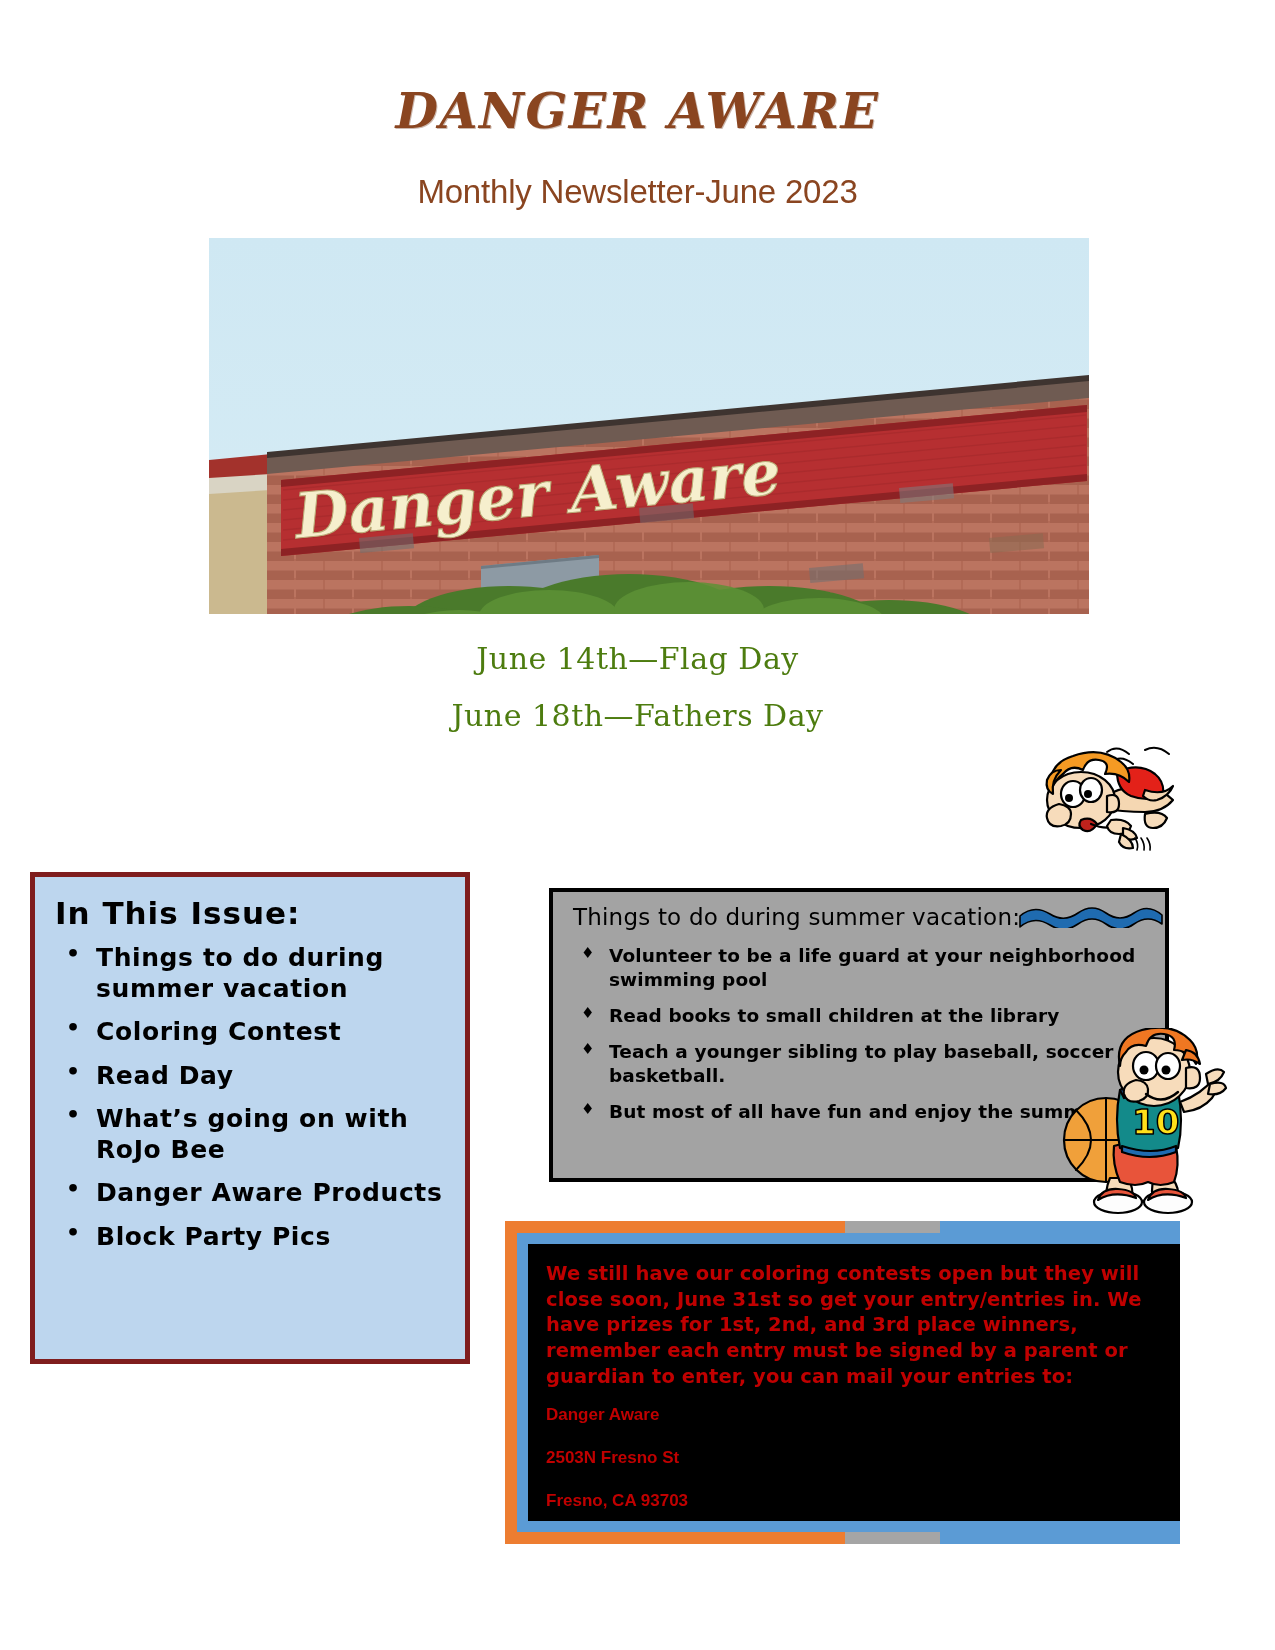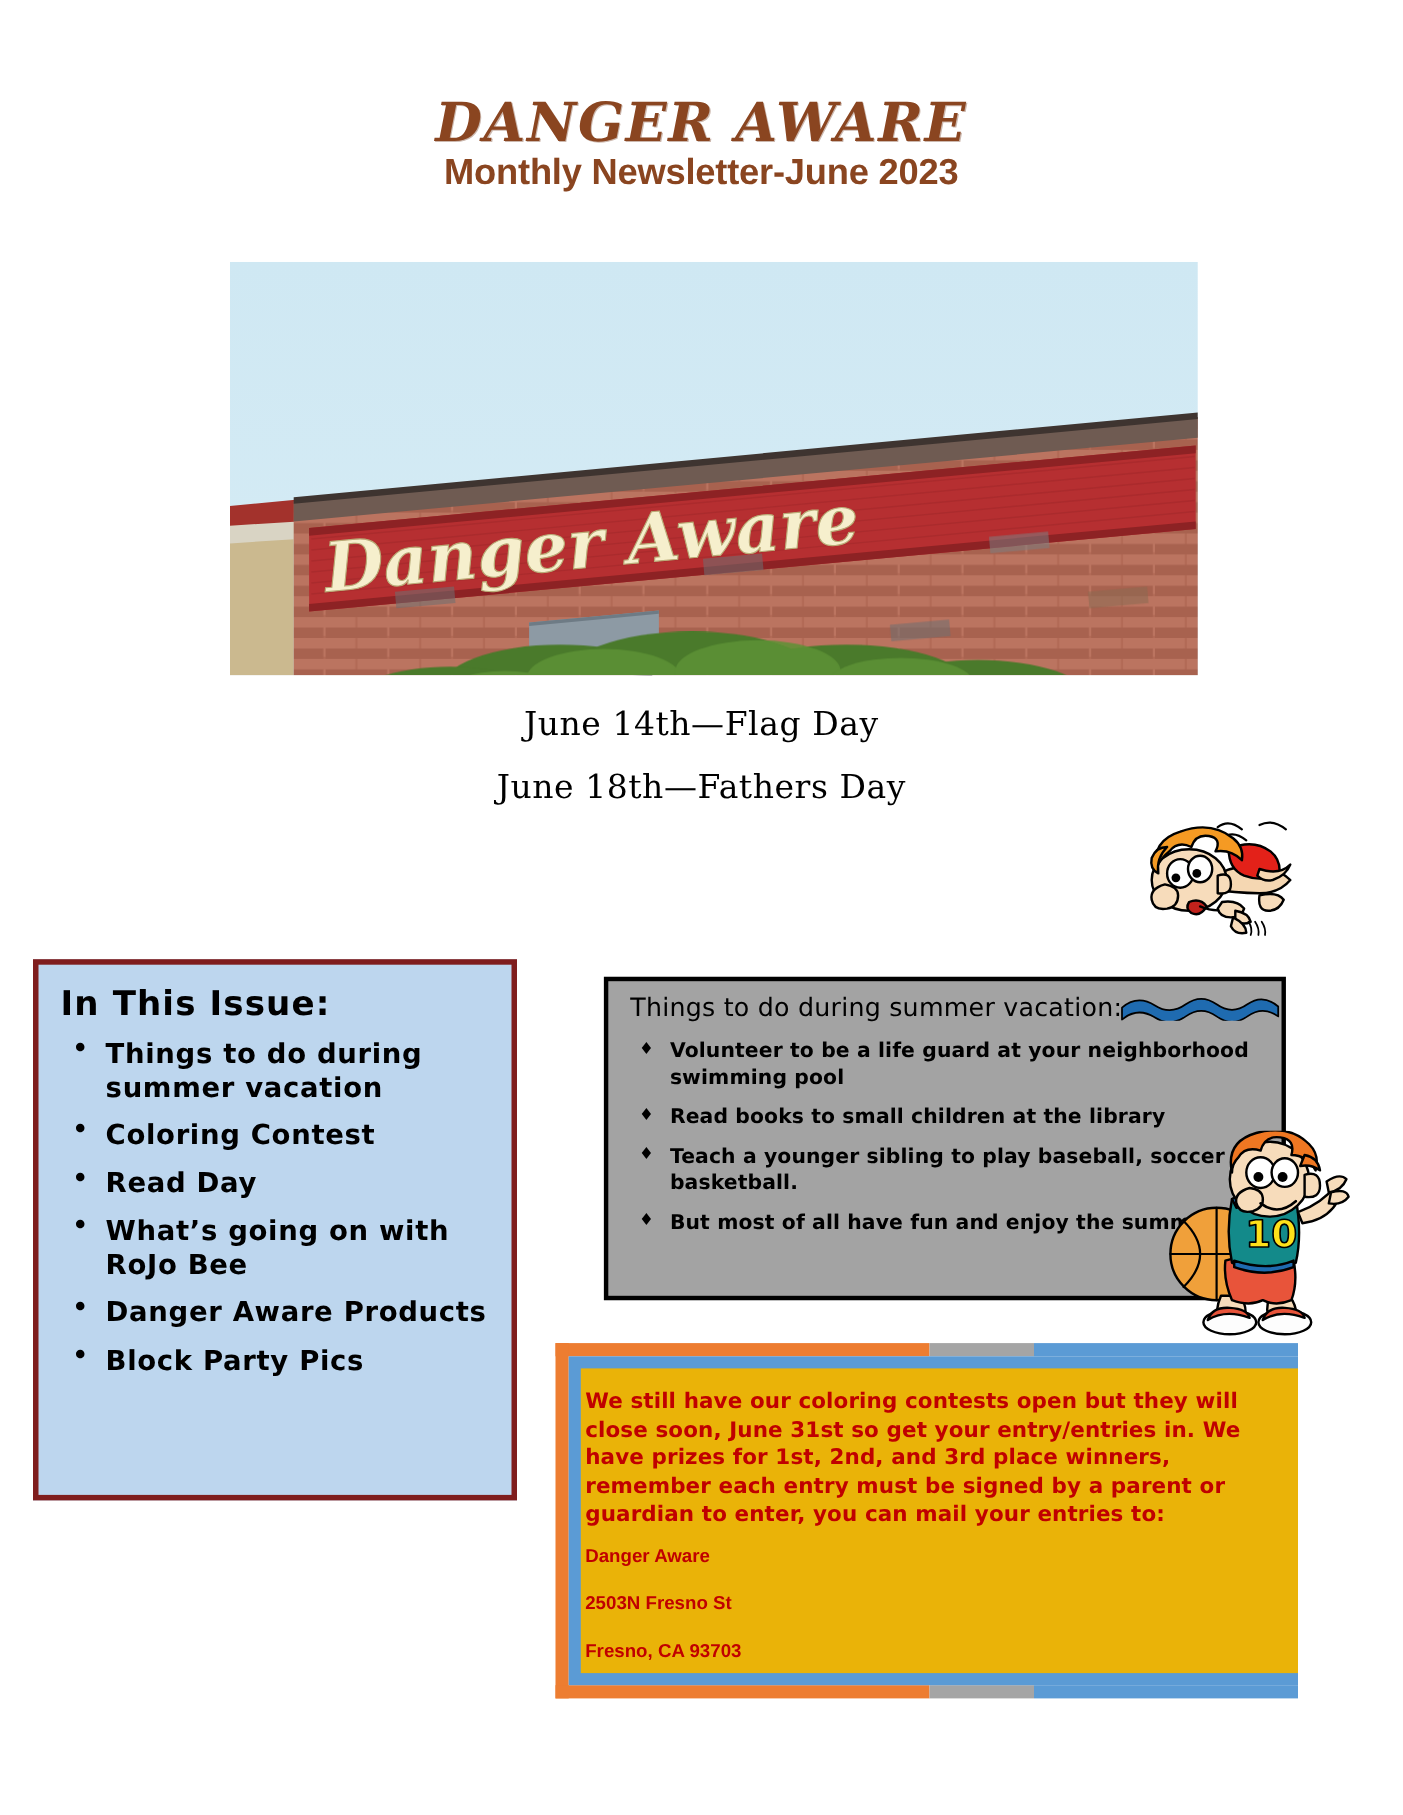--- a/index.html
+++ b/index.html
@@ -27,23 +27,24 @@
     font-family: "DejaVu Serif", serif;
     font-size: 49px;
     font-weight: bold;
     font-style: italic;
     color: #8a4520;
     letter-spacing: 1.5px;
     line-height: 1.05;
     text-shadow: 1px 1px 0 rgba(110,52,22,0.35);
   }
   .masthead-sub {
+    margin-top: 36px;
     font-family: "Liberation Sans", sans-serif;
     font-size: 33px;
-    font-weight: bold;
+    font-weight: normal;
     color: #8a4520;
     letter-spacing: -0.2px;
   }
 
   
   .photo {
     position: absolute;
     left: 209px;
     top: 238px;
     width: 880px;
@@ -56,21 +57,21 @@
   .datelines {
     position: absolute;
     left: 0;
     top: 644px;
     width: 1275px;
     text-align: center;
   }
   .dateline {
     font-family: "DejaVu Serif", serif;
     font-size: 30px;
-    color: #000000;
+    color: #4d7c0f;
     line-height: 1.0;
     letter-spacing: 0.5px;
   }
   .dateline + .dateline { margin-top: 27px; }
 
   
   .issue-box {
     position: absolute;
     left: 30px;
     top: 872px;
@@ -209,23 +210,23 @@
     top: 12px;
     width: 663px;
     height: 299px;
     background: #5b9bd5;
     box-sizing: border-box;
     padding: 11px 0 11px 11px;
   }
   .contest-white {
     width: 100%;
     height: 100%;
-    background: #eab308;
+    background: #000000;
     box-sizing: border-box;
-    padding: 17px 14px 10px 4px;
+    padding: 17px 14px 10px 18px;
   }
   .contest-body {
     font-family: "DejaVu Sans", sans-serif;
     font-size: 19.5px;
     font-weight: bold;
     color: #c00000;
     line-height: 1.32;
     margin: 0 0 16px 0;
     letter-spacing: 0.1px;
   }

